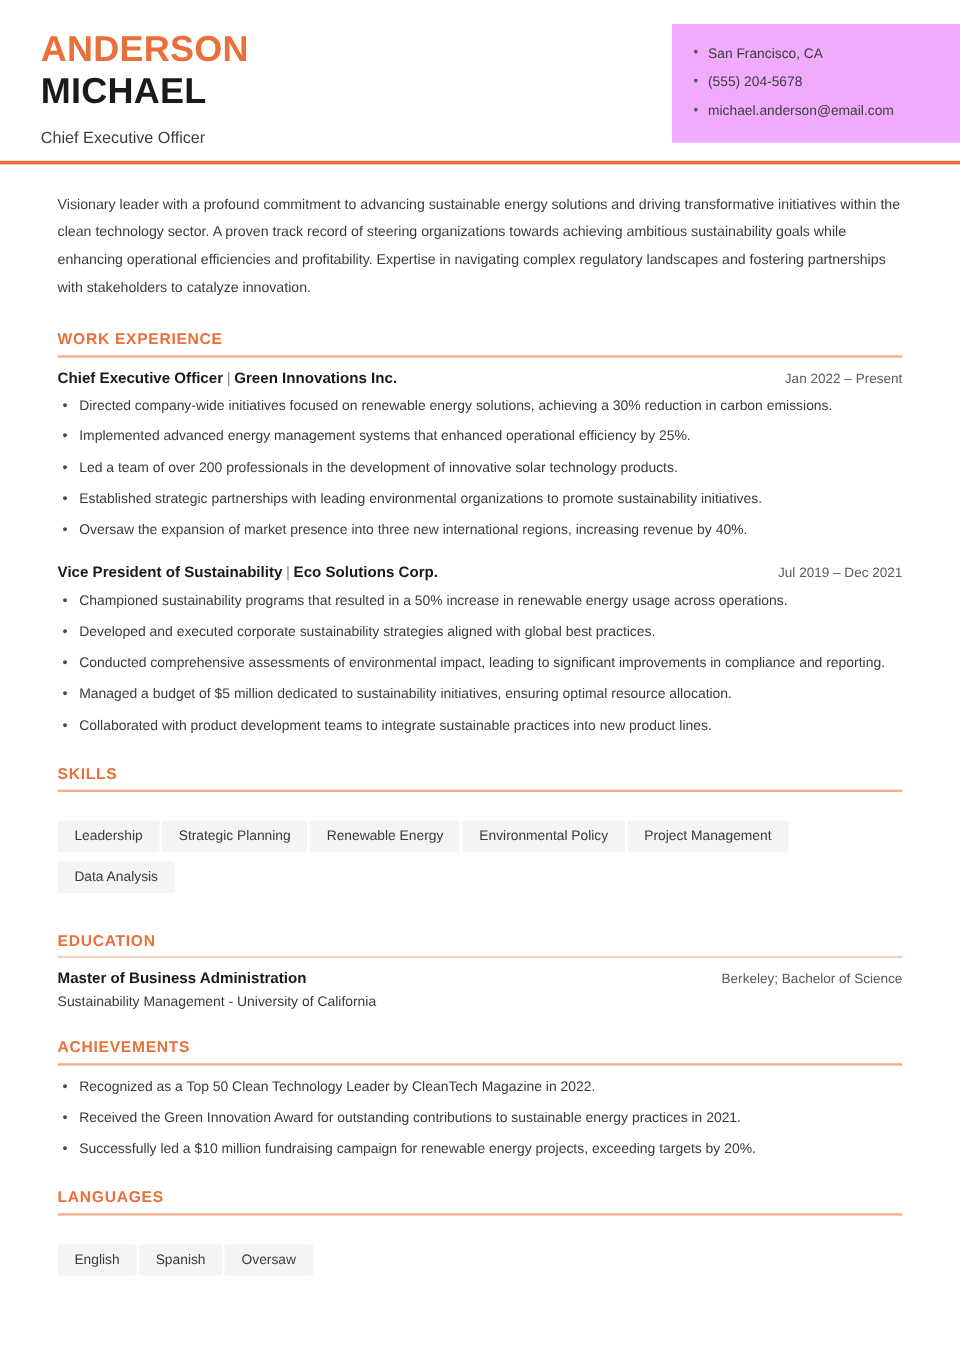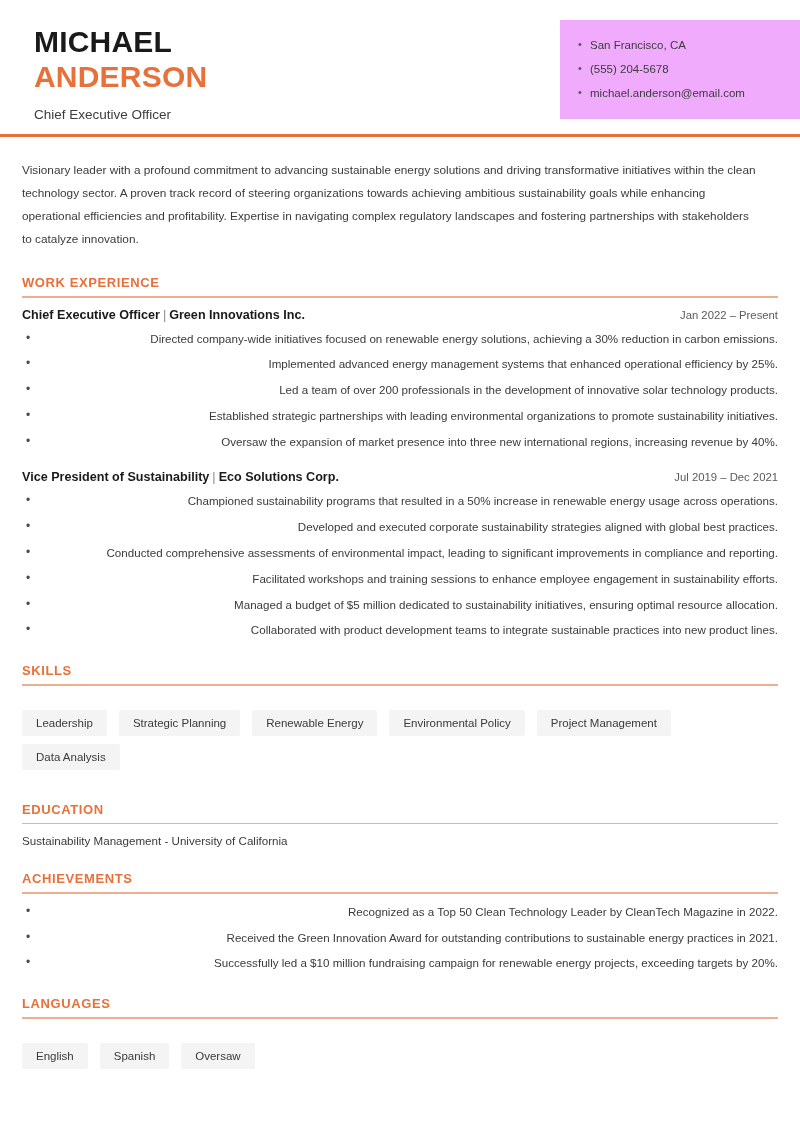--- a/index.html
+++ b/index.html
@@ -79,21 +79,21 @@
     font-size: 11px;
   }
   .header-rule {
     height: 3px;
     background: #E8703A;
     width: 100%;
   }
 
   
   .content {
-    padding: 0 22px;
+    padding: 0 48px;
   }
   .summary {
     margin: 22px 0 0 0;
     font-size: 11.8px;
     line-height: 1.95;
     color: #3a3a3a;
     max-width: 735px;
   }
 
   .section {
@@ -134,21 +134,20 @@
   .job-dates {
     font-size: 11.3px;
     color: #5a5a5a;
     white-space: nowrap;
     padding-left: 14px;
   }
   ul.bullets {
     list-style: none;
     margin: 9px 0 0 0;
     padding: 0;
-    text-align: right;
   }
   ul.bullets li {
     position: relative;
     font-size: 11.6px;
     color: #3a3a3a;
     line-height: 1.45;
     padding: 0 0 0 18px;
     margin-bottom: 9px;
   }
   ul.bullets li::before {
@@ -157,21 +156,21 @@
     left: 4px;
     top: -1px;
     color: #4a4a4a;
     font-size: 12px;
   }
 
   
   .chips {
     display: flex;
     flex-wrap: wrap;
-    gap: 0 12px;
+    gap: 0 2px;
     margin-top: 24px;
   }
   .chip {
     background: #f4f4f4;
     color: #3a3a3a;
     font-size: 11.5px;
     padding: 7px 14px;
     border-radius: 2px;
     white-space: nowrap;
     margin-bottom: 8px;
@@ -201,22 +200,22 @@
     color: #3a3a3a;
   }
 </style>
 </head>
 <body>
 
 <div class="page">
 
   <div class="header">
     <div class="identity">
+      <div class="name-line name-last">ANDERSON</div>
       <div class="name-line name-first">MICHAEL</div>
-      <div class="name-line name-last">ANDERSON</div>
       <div class="job-title">Chief Executive Officer</div>
     </div>
     <div class="contact-box">
       <ul class="contact-list">
         <li>San Francisco, CA</li>
         <li>(555) 204-5678</li>
         <li>michael.anderson@email.com</li>
       </ul>
     </div>
   </div>
@@ -250,21 +249,20 @@
         <div class="job-head">
           <div class="job-role">
             <span>Vice President of Sustainability</span><span class="job-sep">|</span><span>Eco Solutions Corp.</span>
           </div>
           <div class="job-dates">Jul 2019 – Dec 2021</div>
         </div>
         <ul class="bullets">
           <li>Championed sustainability programs that resulted in a 50% increase in renewable energy usage across operations.</li>
           <li>Developed and executed corporate sustainability strategies aligned with global best practices.</li>
           <li>Conducted comprehensive assessments of environmental impact, leading to significant improvements in compliance and reporting.</li>
-          <li>Facilitated workshops and training sessions to enhance employee engagement in sustainability efforts.</li>
           <li>Managed a budget of $5 million dedicated to sustainability initiatives, ensuring optimal resource allocation.</li>
           <li>Collaborated with product development teams to integrate sustainable practices into new product lines.</li>
         </ul>
       </div>
     </div>
 
     <div class="section">
       <div class="section-title">SKILLS</div>
       <div class="section-rule"></div>
       <div class="chips">
@@ -274,20 +272,24 @@
         <span class="chip">Environmental Policy</span>
         <span class="chip">Project Management</span>
         <span class="chip">Data Analysis</span>
       </div>
     </div>
 
     <div class="section">
       <div class="section-title">EDUCATION</div>
       <div class="section-rule"></div>
       <div class="edu">
+        <div class="edu-head">
+          <div class="edu-degree">Master of Business Administration</div>
+          <div class="edu-right">Berkeley; Bachelor of Science</div>
+        </div>
         <div class="edu-sub">Sustainability Management - University of California</div>
       </div>
     </div>
 
     <div class="section">
       <div class="section-title">ACHIEVEMENTS</div>
       <div class="section-rule"></div>
       <ul class="bullets">
         <li>Recognized as a Top 50 Clean Technology Leader by CleanTech Magazine in 2022.</li>
         <li>Received the Green Innovation Award for outstanding contributions to sustainable energy practices in 2021.</li>

